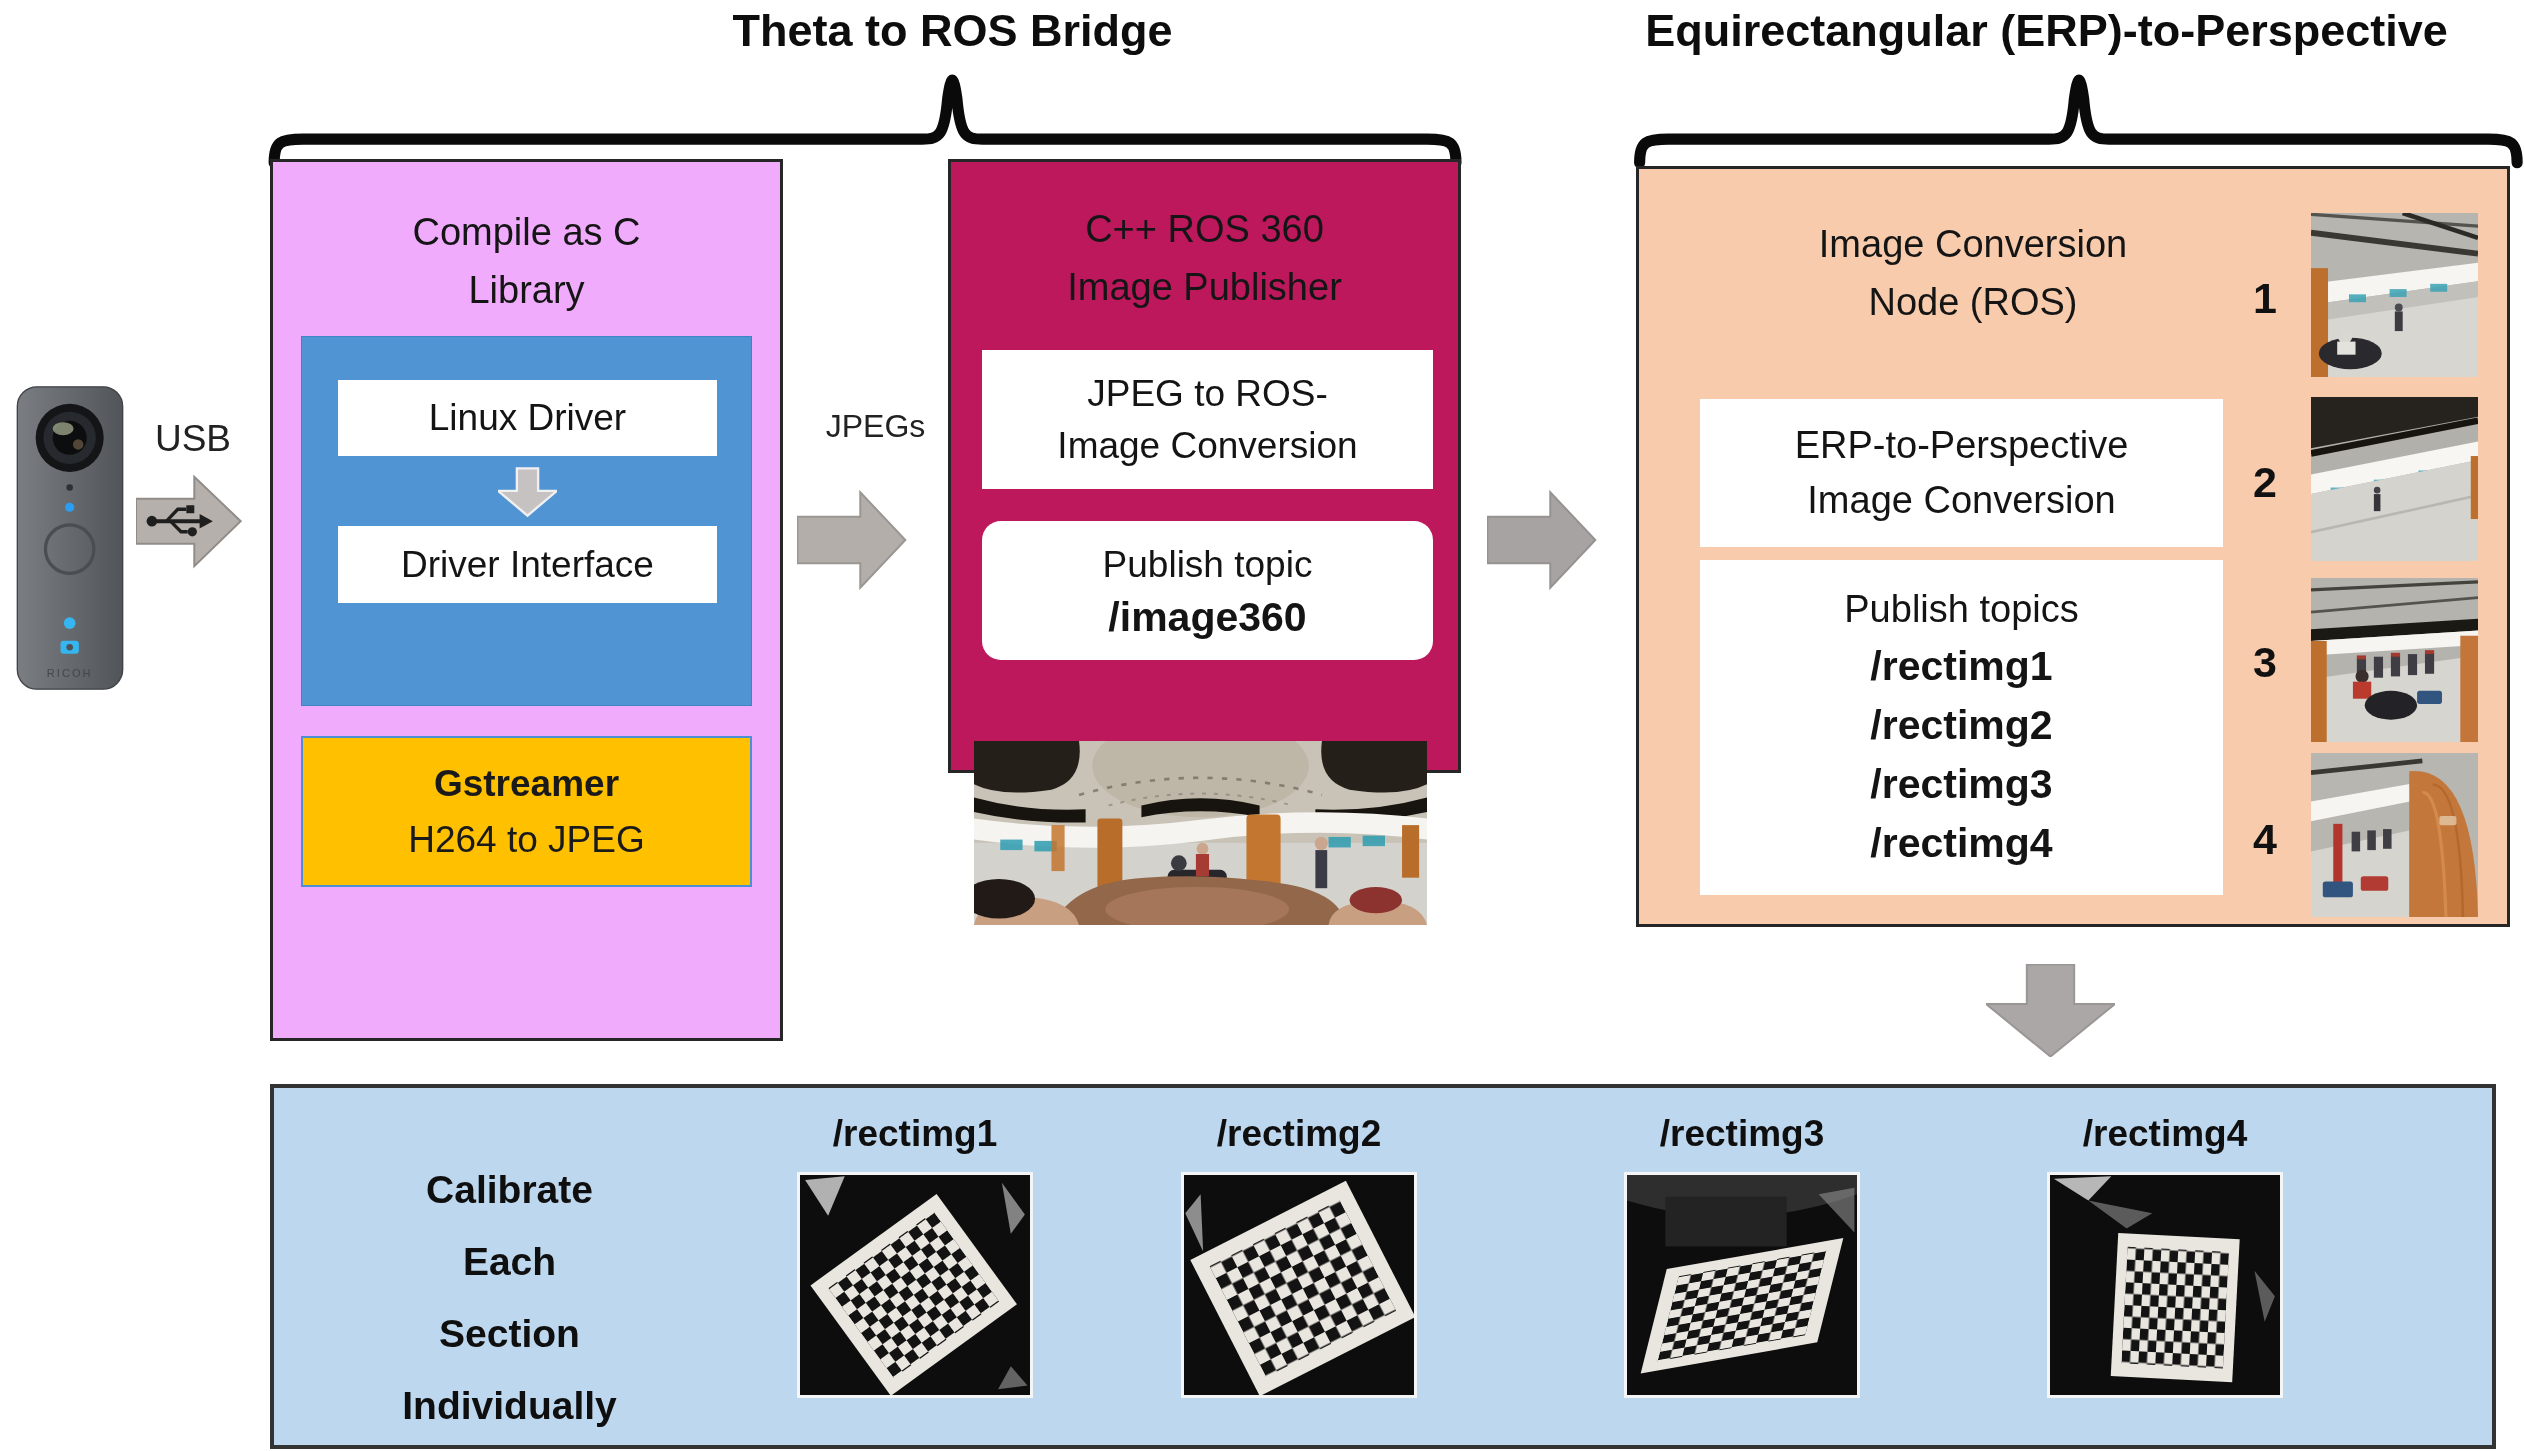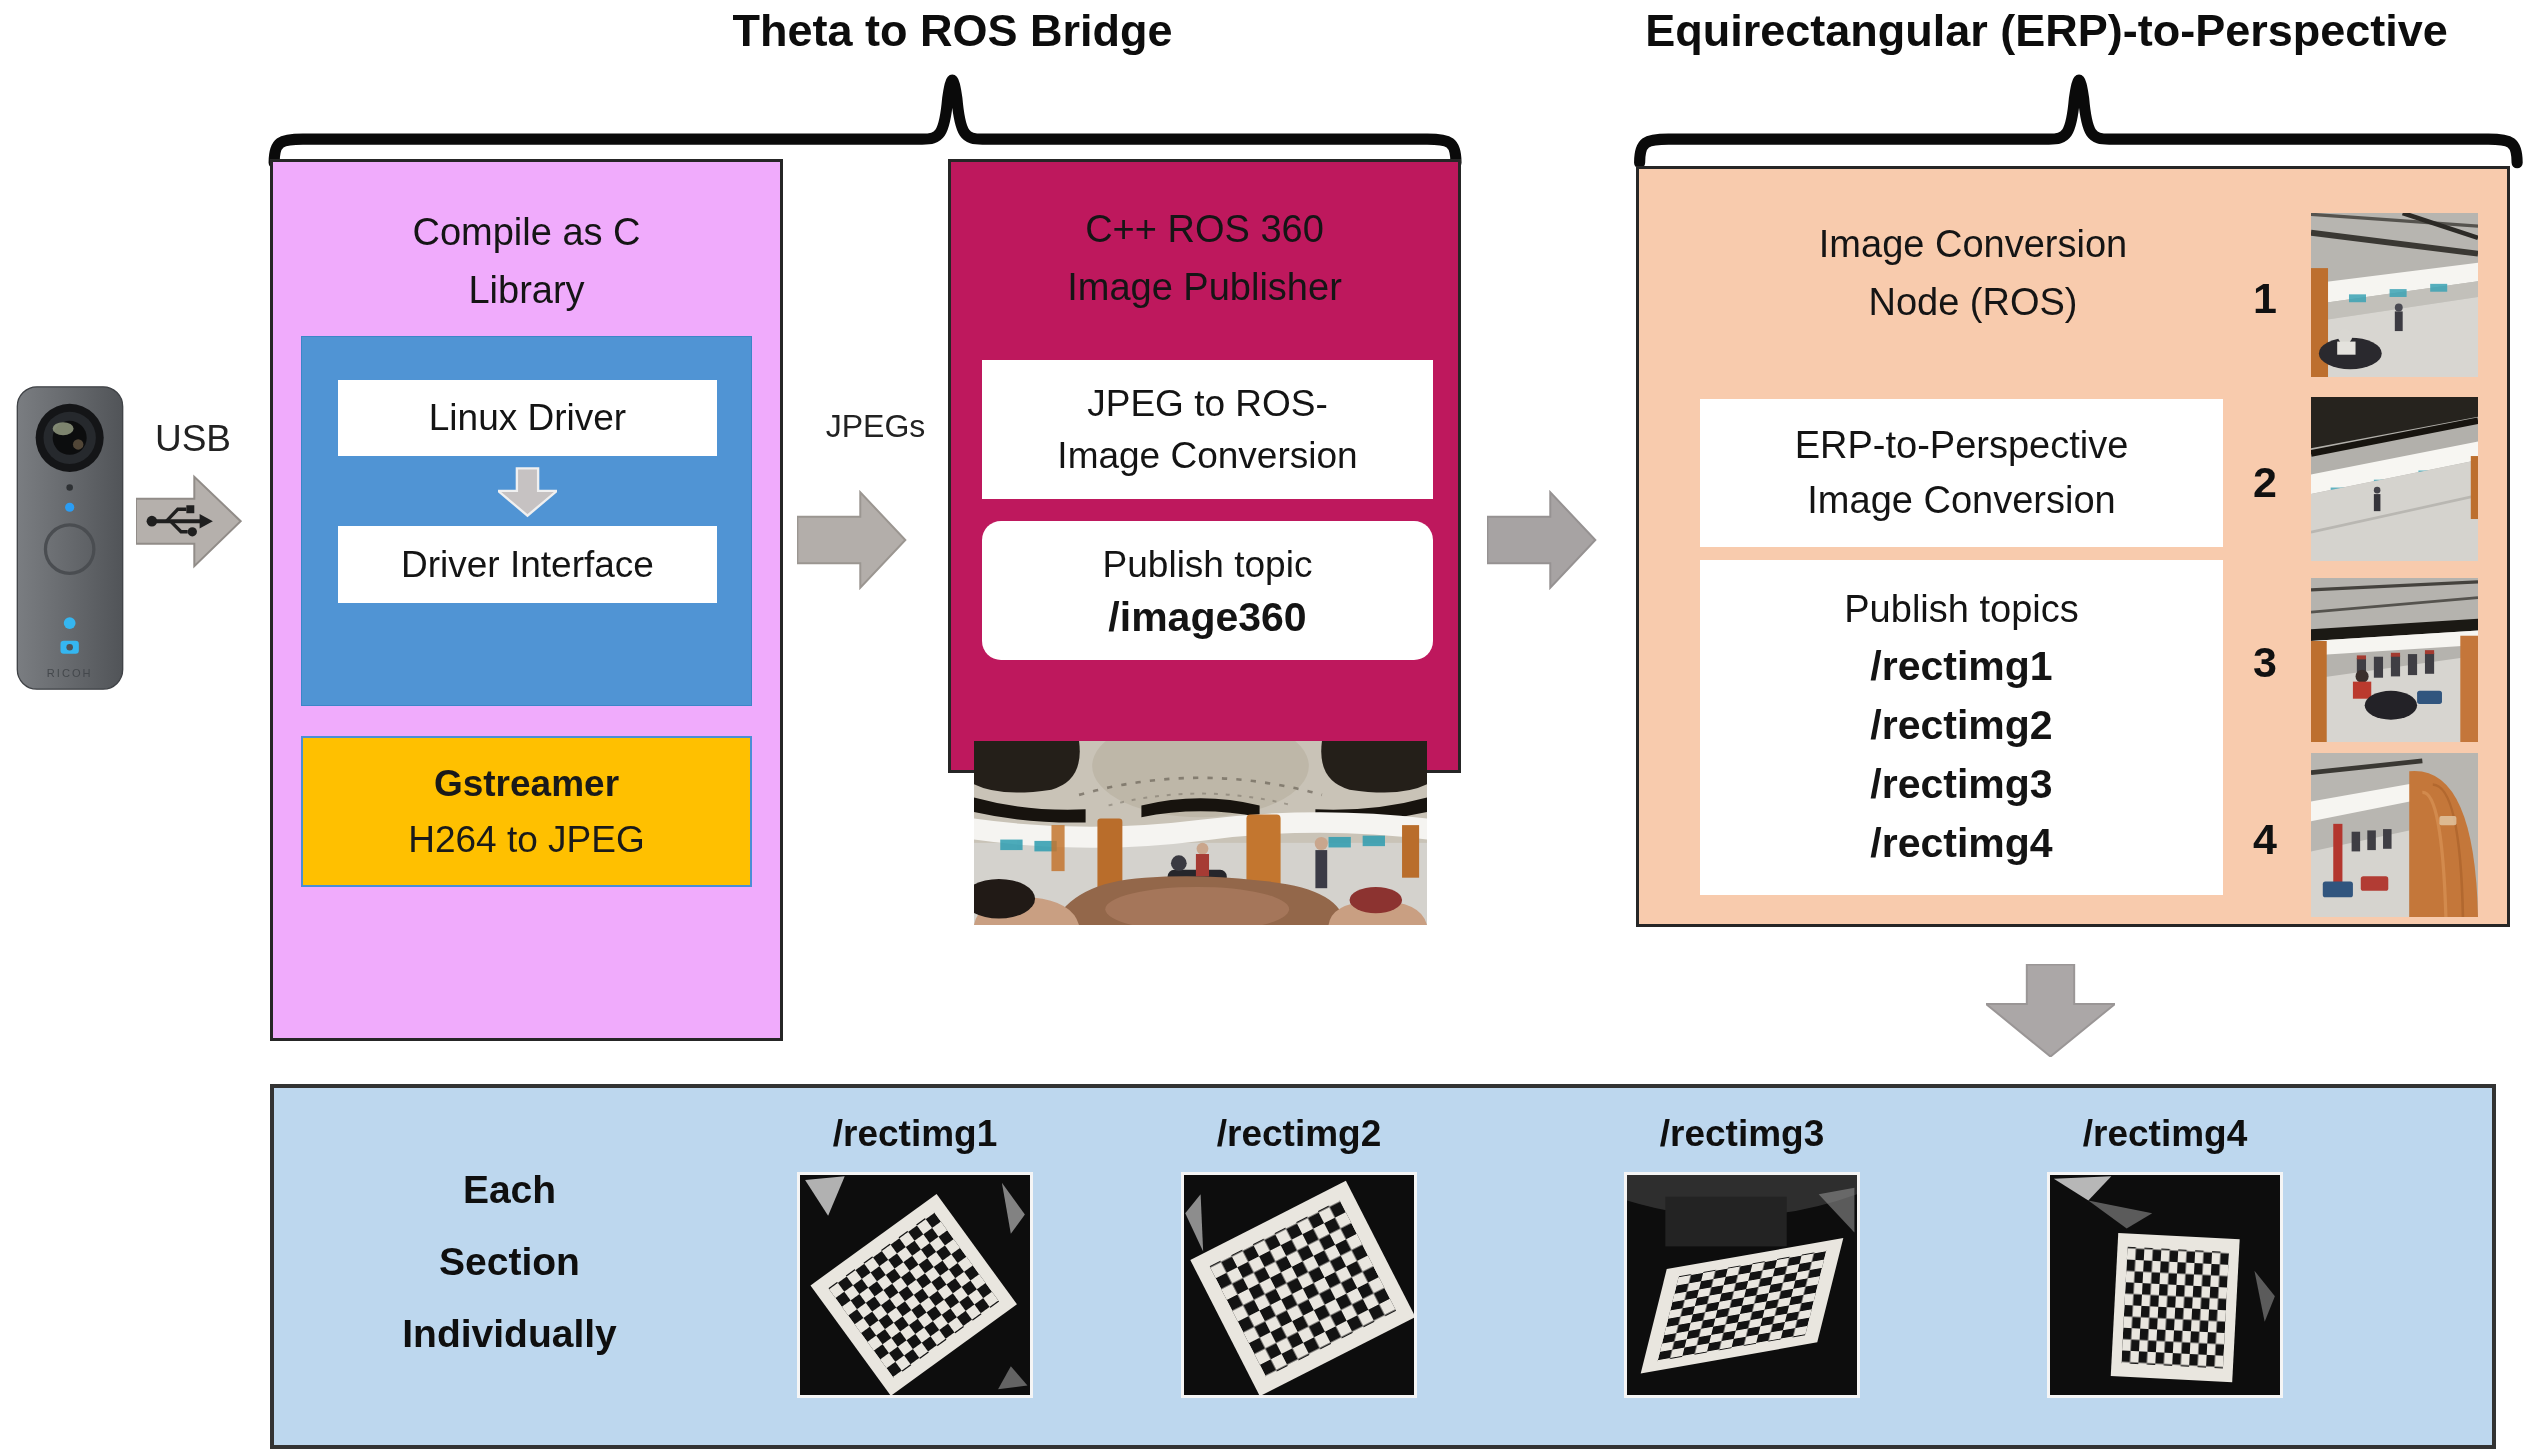--- a/index.html
+++ b/index.html
@@ -42,21 +42,21 @@
                 background:#5094d4;border:1.3px solid #3c86c8;box-sizing:border-box;}
   .linux-box{left:36px;top:43px;width:379px;height:76px;}
   .iface-box{left:36px;top:189px;width:379px;height:77px;}
   .small-down-arrow{position:absolute;left:196px;top:129px;width:59px;height:52px;}
 
   .gstreamer{position:absolute;left:28px;top:574px;width:451px;height:151px;background:#ffc000;
              border:2px solid #4b8fd5;box-sizing:border-box;display:flex;flex-direction:column;
              justify-content:center;align-items:center;font-size:37px;line-height:56px;}
   .gstreamer .g1{font-weight:700;}
 
-  .conv-box{left:31px;top:198px;width:451px;height:139px;}
+  .conv-box{left:31px;top:188px;width:451px;height:139px;}
   .pub-box{left:31px;top:359px;width:451px;height:139px;border-radius:19px;}
   .pub-topic{font-weight:700;font-size:41px;}
   .pano{position:absolute;left:23px;top:579px;width:453px;height:184px;}
 
   .erp-box{left:61px;top:206px;width:523px;height:148px;font-size:38px;line-height:55px;margin-top:24px;}
   .topics-box{left:61px;top:391px;width:523px;height:335px;font-size:38px;line-height:55px;}
   .topic-line{font-weight:700;font-size:41px;line-height:59px;}
 
   .thumb{position:absolute;left:672px;width:167px;height:164px;}
   .thumb svg{width:100%;height:100%;display:block;}
@@ -320,20 +320,21 @@
       </svg>
     </div>
   </div>
 
   <svg class="down-arrow" viewBox="0 0 196 140">
     <polygon points="62,0 134,0 134,60 196,60 98,140 0,60 62,60" fill="#aba7a7" stroke="#9a9696" stroke-width="3"></polygon>
   </svg>
 
   <div class="box calibration">
     <div class="cal-text">
+      <div>Calibrate</div>
       <div>Each</div>
       <div>Section</div>
       <div>Individually</div>
     </div>
 
     <div class="cal-item-label ci1">/rectimg1</div>
     <div class="cal-img ci1">
       <svg viewBox="0 0 360 345" preserveAspectRatio="none">
         <rect width="360" height="345" fill="#0d0d0d"></rect>
         <polygon points="8,8 70,2 44,64" fill="#cfcfcf" opacity="0.85"></polygon>

